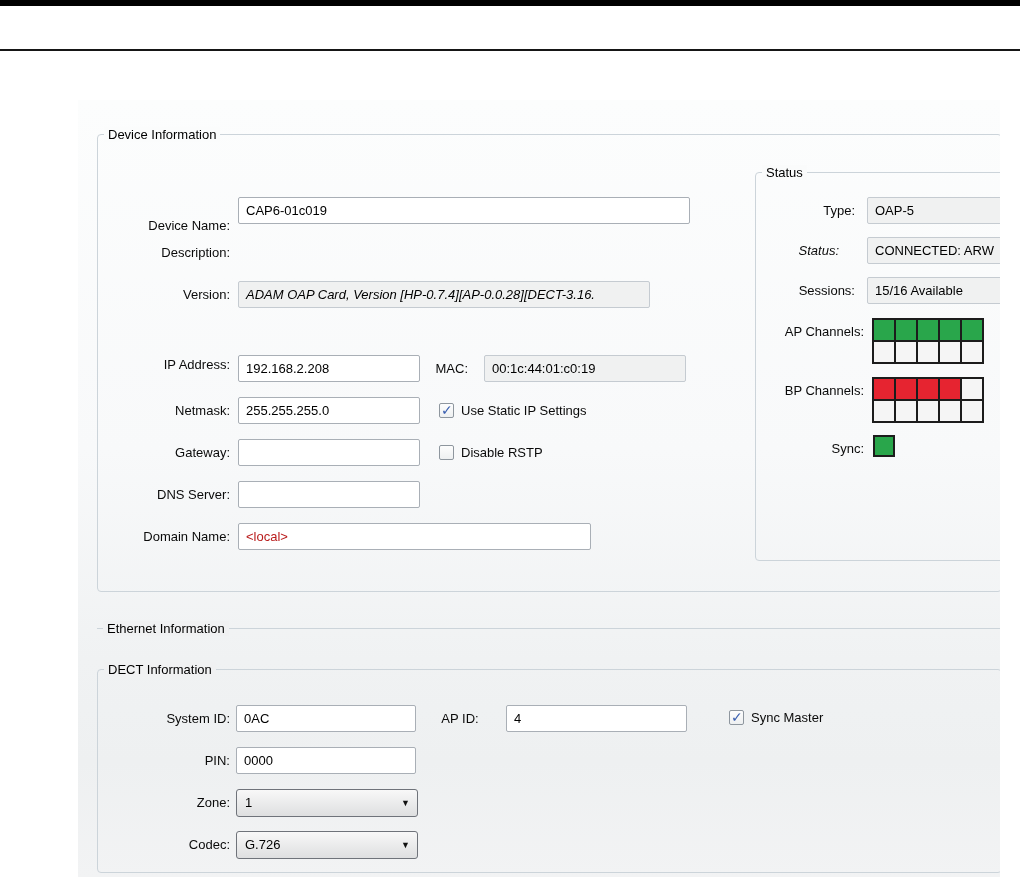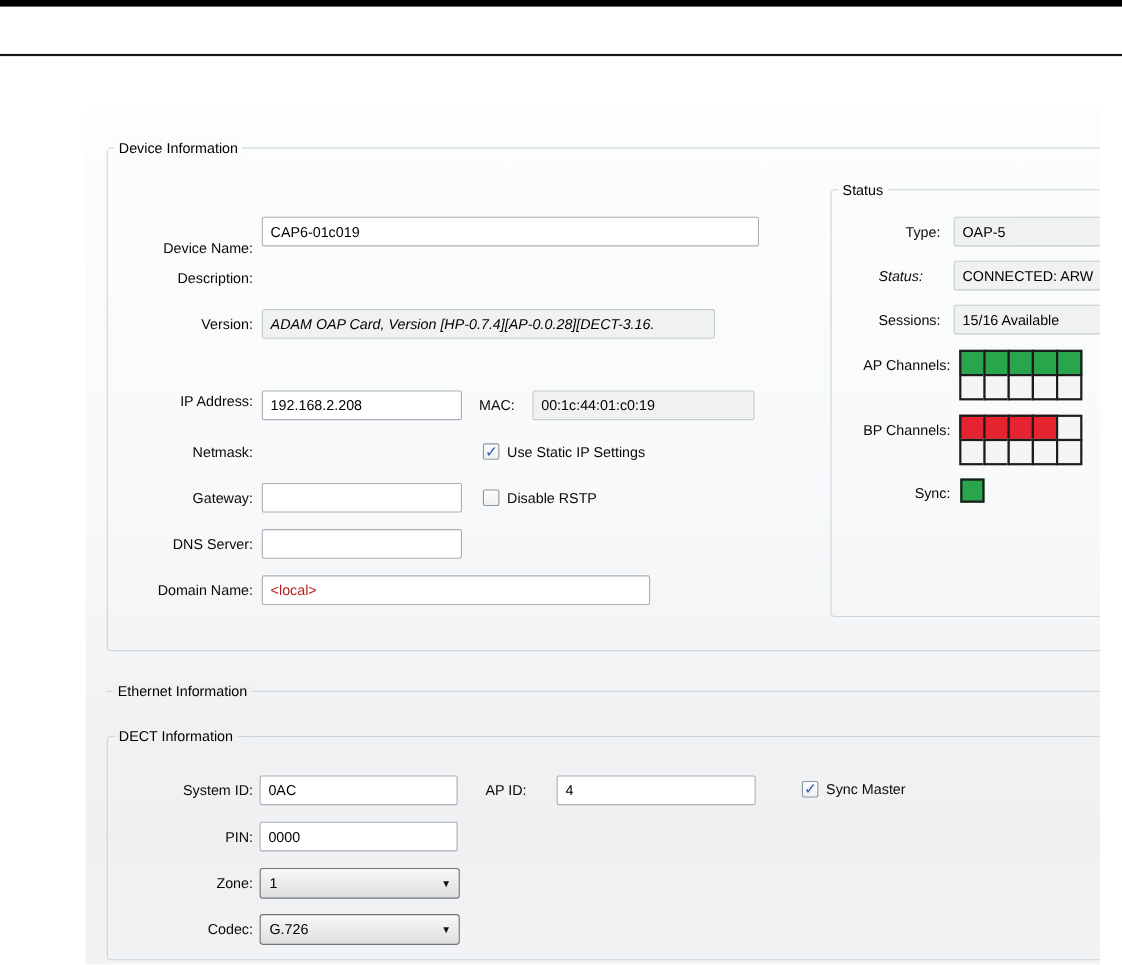--- a/index.html
+++ b/index.html
@@ -58,20 +58,21 @@
     <span class="lbl" style="left:30px;top:187px;width:122px;">Version:</span>
     <div class="field ro" style="left:160px;top:181px;width:412px;font-style:italic;">ADAM OAP Card, Version [HP-0.7.4][AP-0.0.28][DECT-3.16.</div>
 
     <span class="lbl" style="left:30px;top:257px;width:122px;">IP Address:</span>
     <div class="field" style="left:160px;top:255px;width:182px;">192.168.2.208</div>
 
     <span class="lbl" style="left:330px;top:261px;width:60px;">MAC:</span>
     <div class="field ro" style="left:406px;top:255px;width:202px;">00:1c:44:01:c0:19</div>
 
     <span class="lbl" style="left:30px;top:303px;width:122px;">Netmask:</span>
+    <div class="field" style="left:160px;top:297px;width:182px;">255.255.255.0</div>
 
     <div class="cb" style="left:361px;top:303px;" data-checked="true">
       <span class="check">✓</span>
     </div>
     <span class="cb-lbl" style="left:383px;top:303px;">Use Static IP Settings</span>
 
     <span class="lbl" style="left:30px;top:345px;width:122px;">Gateway:</span>
     <div class="field" style="left:160px;top:339px;width:182px;"></div>
 
     <div class="cb" style="left:361px;top:345px;" data-checked="false">

